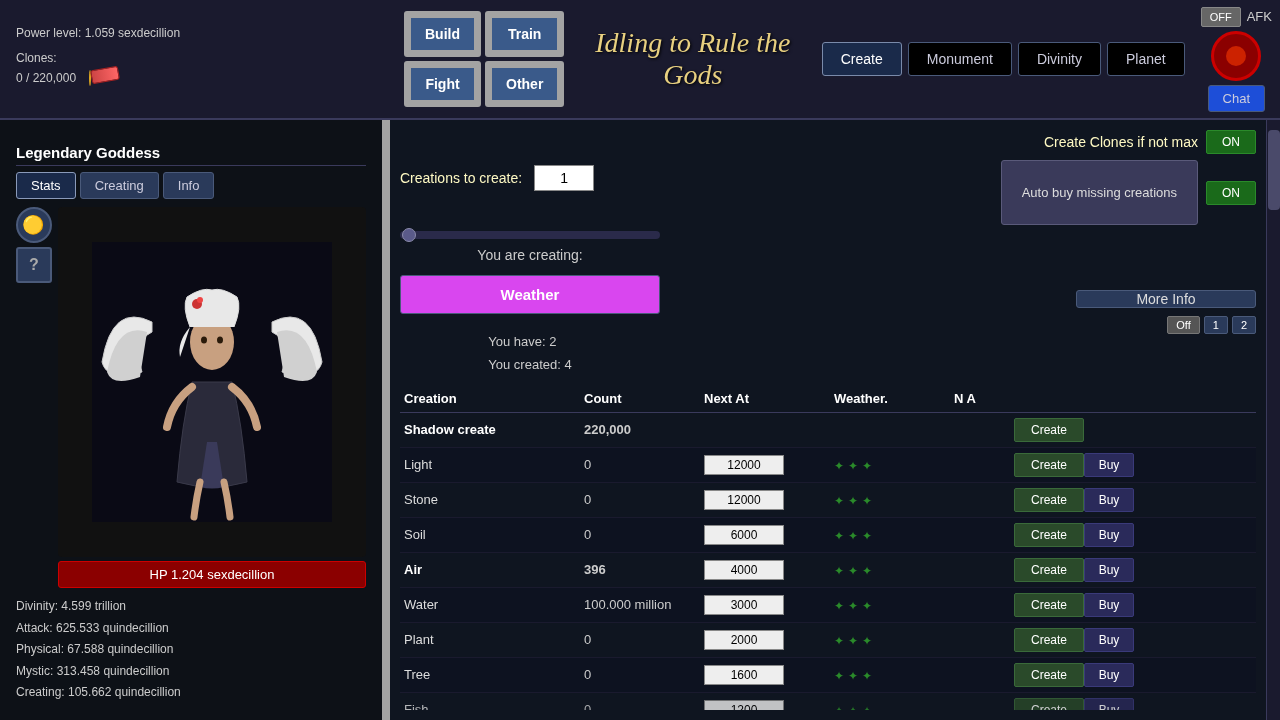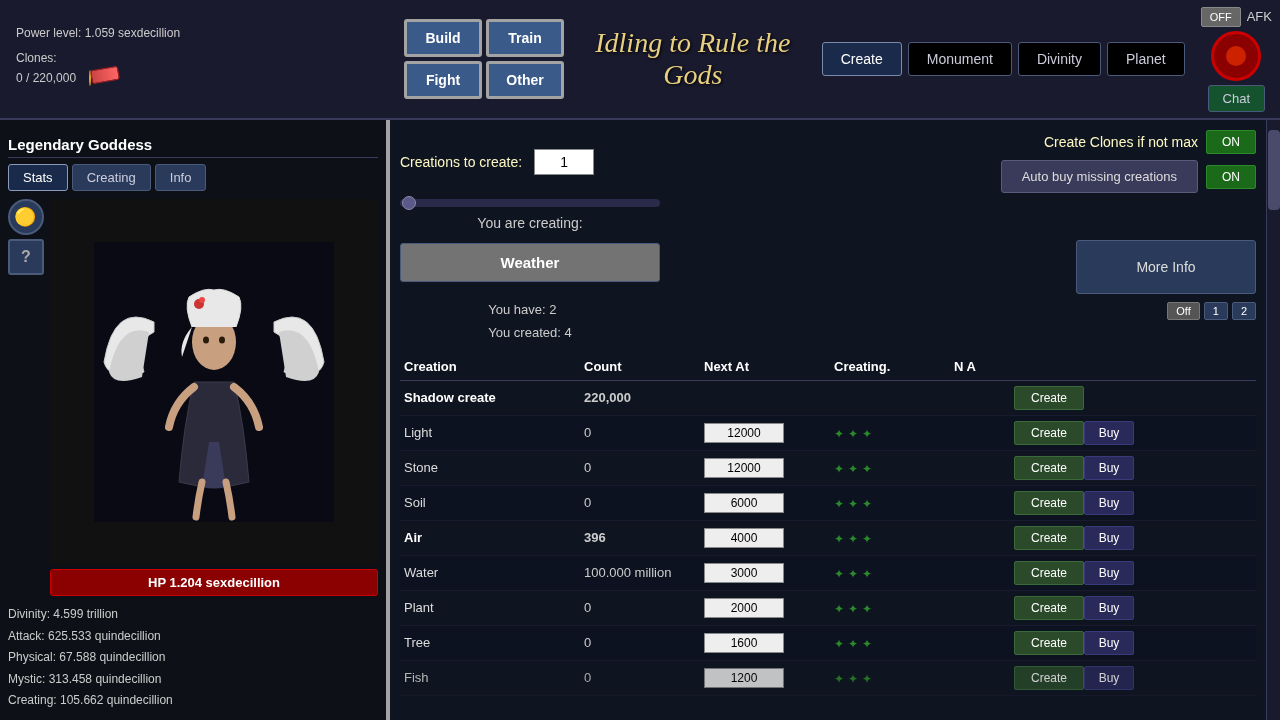--- a/index.html
+++ b/index.html
@@ -29,21 +29,21 @@
     .nav-buttons-group {
       display: grid;
       grid-template-columns: 1fr 1fr;
       grid-template-rows: 1fr 1fr;
       gap: 4px;
       width: 160px;
     }
 
     .nav-btn {
       background: #3a5a8a;
-      border: 3px solid #a3a3a3;
+      border: 7px solid #a3a3a3;
       color: #fff;
       padding: 8px 14px;
       cursor: pointer;
       font-size: 14px;
       font-weight: bold;
       border-radius: 3px;
     }
 
     .game-title {
       flex: 1;
@@ -113,43 +113,43 @@
     }
 
     .avatar-inner {
       width: 20px;
       height: 20px;
       background: #cc2200;
       border-radius: 50%;
     }
 
     .chat-btn {
-      background: #14532d;
+      background: #1d4ed8;
       border: 1px solid #4a5a7a;
       color: #ccd;
       padding: 5px 14px;
       cursor: pointer;
       font-size: 13px;
       border-radius: 3px;
     }
 
     
     .main-content {
       display: flex;
       flex: 1;
       overflow: hidden;
     }
 
     .left-panel {
       width: 390px;
       background: #0d1117;
-      border-right: 4px solid #a3a3a3;
+      border-right: 8px solid #a3a3a3;
       display: flex;
       flex-direction: column;
-      padding: 8px;
+      padding: 16px;
     }
 
     .power-info {
       font-size: 12px;
       color: #ccc;
       margin-bottom: 6px;
       line-height: 1.6;
     }
 
     .icon-orb {
@@ -258,21 +258,21 @@
       overflow: hidden;
       min-height: 200px;
     }
 
     .hp-bar {
       background: #8B0000;
       border: 1px solid #cc0000;
       color: #fff;
       text-align: center;
       padding: 5px;
-      font-weight: bold;
+      font-weight: normal;
       font-size: 13px;
       border-radius: 3px;
     }
 
     .stats-area {
       margin-top: 8px;
       font-size: 12px;
       line-height: 1.8;
       color: #ccc;
     }
@@ -337,35 +337,35 @@
       position: absolute;
       top: -3px;
       left: 2px;
       border: 1px solid #8a8aaa;
     }
 
     .auto-buy-btn {
       background: #3a3a5a;
       border: 1px solid #5a5a7a;
       color: #ddd;
-      padding: 8px 20px;
+      padding: 24px 20px;
       cursor: pointer;
       font-size: 13px;
       border-radius: 3px;
     }
 
     .you-creating {
       text-align: center;
       font-size: 14px;
       color: #ccc;
       margin-bottom: 6px;
     }
 
     .weather-btn {
-      background: #737373;
+      background: #d946ef;
       border: 1px solid #4a5a7a;
       color: #fff;
       padding: 10px 40px;
       cursor: pointer;
       font-size: 15px;
       font-weight: bold;
       border-radius: 3px;
       display: block;
       margin: 0 auto 10px;
       width: 260px;
@@ -375,21 +375,21 @@
     .you-have-info {
       font-size: 13px;
       color: #ccc;
       line-height: 1.8;
     }
 
     .more-info-btn {
       background: #2a3a5a;
       border: 1px solid #4a5a7a;
       color: #ddd;
-      padding: 18px 28px;
+      padding: 0 28px;
       cursor: pointer;
       font-size: 14px;
       border-radius: 3px;
       width: 180px;
       text-align: center;
     }
 
     .creation-table-header {
       display: grid;
       grid-template-columns: 180px 120px 130px 120px 60px 70px 50px 60px 60px;
@@ -659,21 +659,21 @@
           <button class="num-btn">1</button>
           <button class="num-btn">2</button>
         </div>
       </div>
     </div>
 
     <div class="creation-table-header">
       <span>Creation</span>
       <span>Count</span>
       <span>Next At</span>
-      <span>Creating.</span>
+      <span>Weather.</span>
       <span>N A</span>
       <span></span>
       <span></span>
       <span></span>
     </div>
 
     <div class="creation-rows">
 
       <div class="creation-row">
         <span class="creation-name bold">Shadow create</span>

